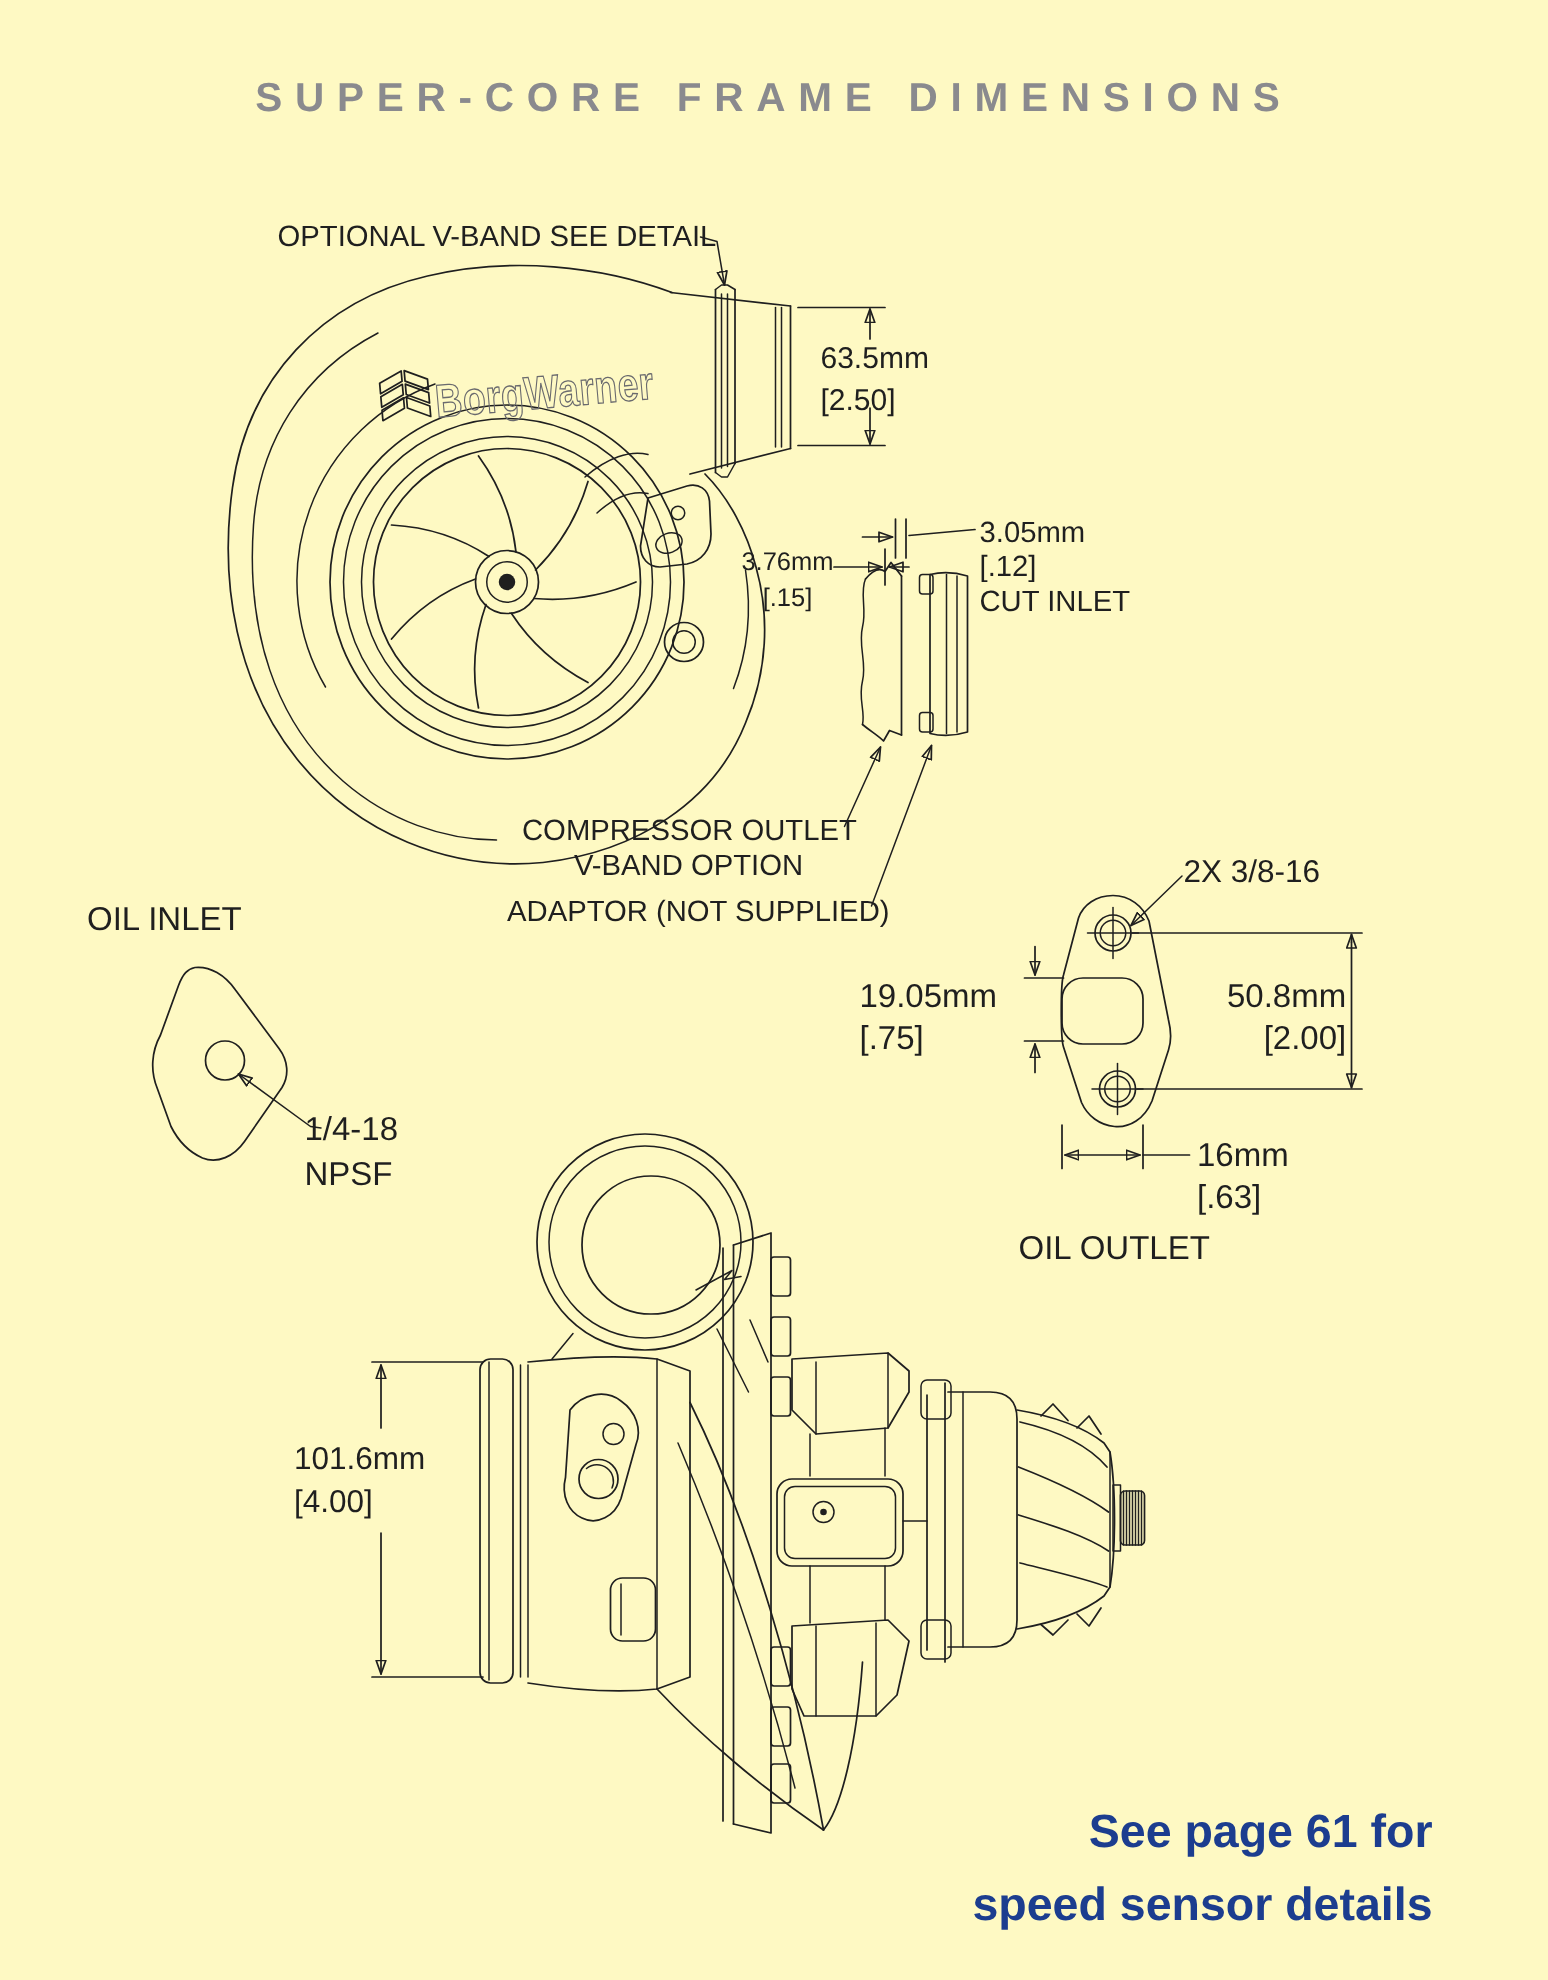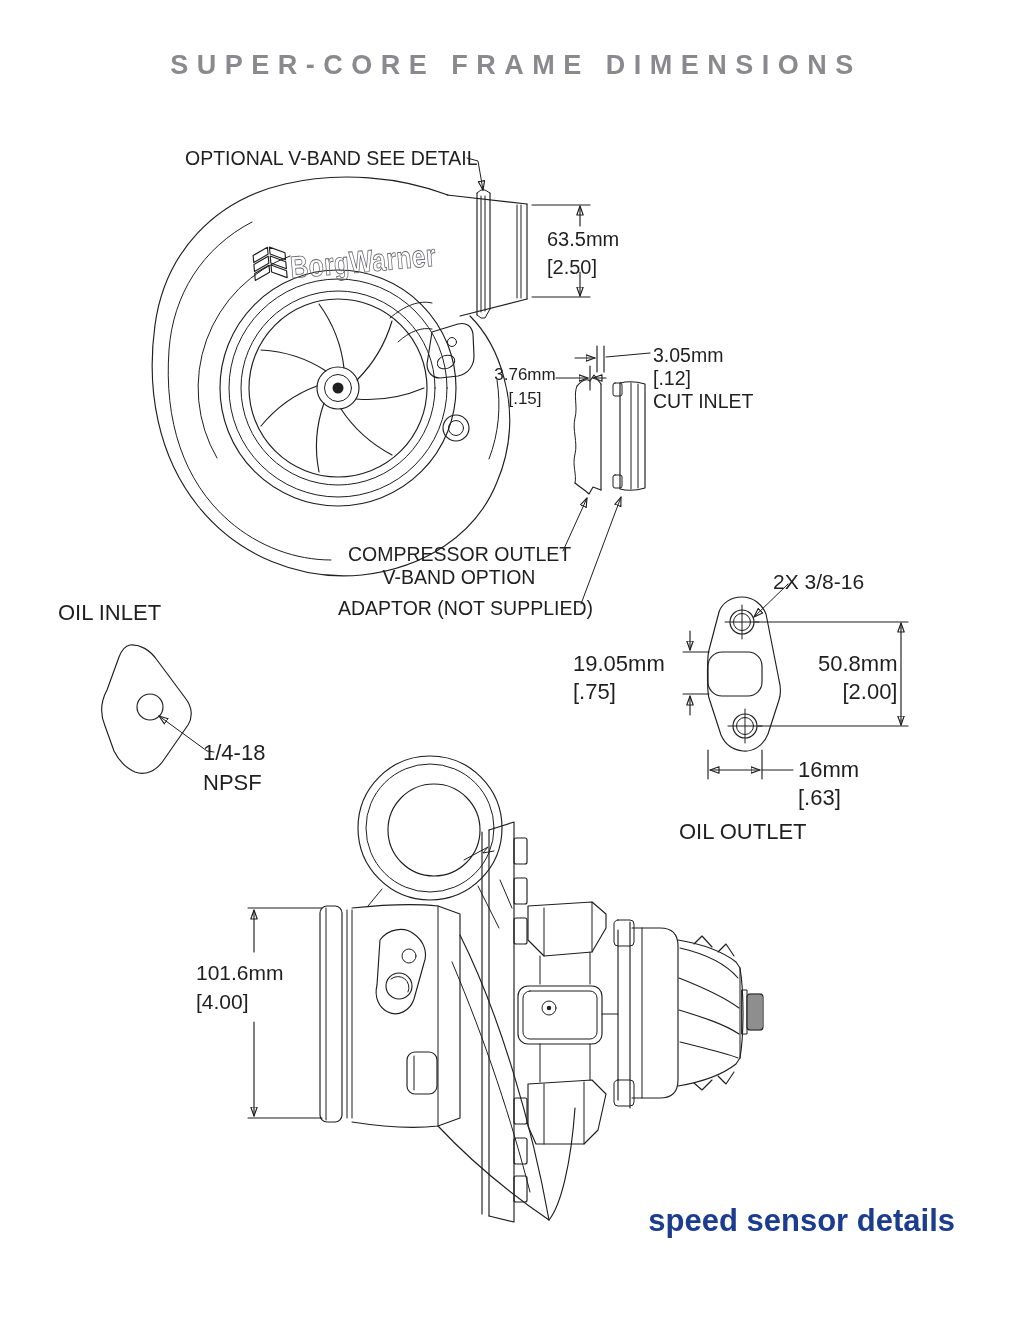--- a/index.html
+++ b/index.html
@@ -1,18 +1,18 @@
 <!DOCTYPE html>
 <html><head>
 <meta charset="utf-8">
 <style>
   html,body{margin:0;padding:0;background:#e4e4e2;}
   .page{
     position:relative;width:1032px;height:1320px;margin:0 auto;
-    background:#ffffff;overflow:hidden;
+    background:#fef9c3;overflow:hidden;
     font-family:"Liberation Sans","DejaVu Sans",sans-serif;
     color:#1f1f1f;
   }
   .page-title{
     position:absolute;top:50px;left:0;width:100%;
     text-align:center;font-size:27px;font-weight:bold;
     letter-spacing:8.5px;color:#8a8a8e;white-space:nowrap;
   }
   .artwork{position:absolute;left:0;top:0;}
   .lbl{position:absolute;font-size:19.5px;line-height:23px;white-space:nowrap;color:#1f1f1f;text-align:center;}
@@ -299,21 +299,21 @@
     <div>V-BAND OPTION</div>
   </div>
 
   <div class="lbl heading" style="left:58px;top:601px;">OIL INLET</div>
 
   <div class="dim" style="left:203px;top:738px;font-size:22px;line-height:30px;">
     <div>1/4-18</div>
     <div>NPSF</div>
   </div>
 
-  <div class="dim" style="left:773px;top:568px;">2X 3/8-16</div>
+  <div class="dim" style="left:789px;top:568px;">2X 3/8-16</div>
 
   <div class="dim" style="left:573px;top:650px;font-size:22px;">
     <div>19.05mm</div>
     <div>[.75]</div>
   </div>
 
   <div class="dim" style="left:818px;top:650px;font-size:22px;text-align:right;">
     <div>50.8mm</div>
     <div>[2.00]</div>
   </div>
@@ -324,16 +324,17 @@
   </div>
 
   <div class="lbl heading" style="left:679px;top:820px;">OIL OUTLET</div>
 
   <div class="dim" style="left:196px;top:958px;font-size:21px;line-height:29px;">
     <div>101.6mm</div>
     <div>[4.00]</div>
   </div>
 
   <div class="note">
+    <div>See page 61 for</div>
     <div>speed sensor details</div>
   </div>
 
 </div>
 
 </body></html>

